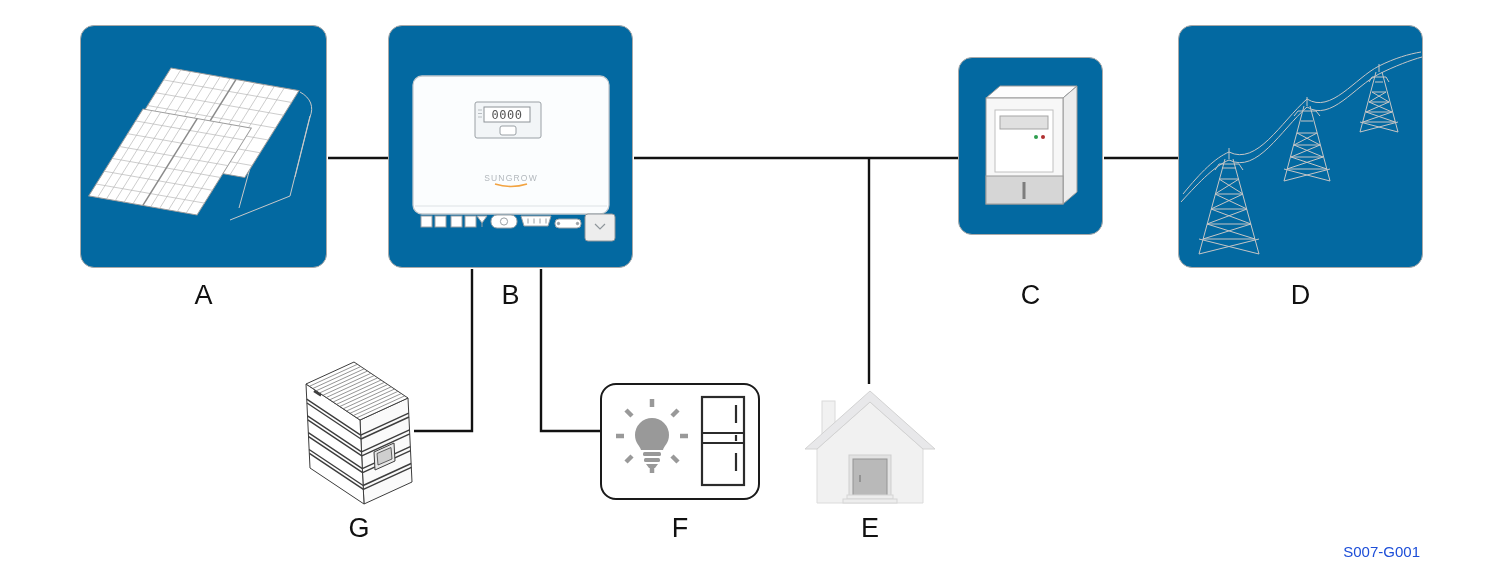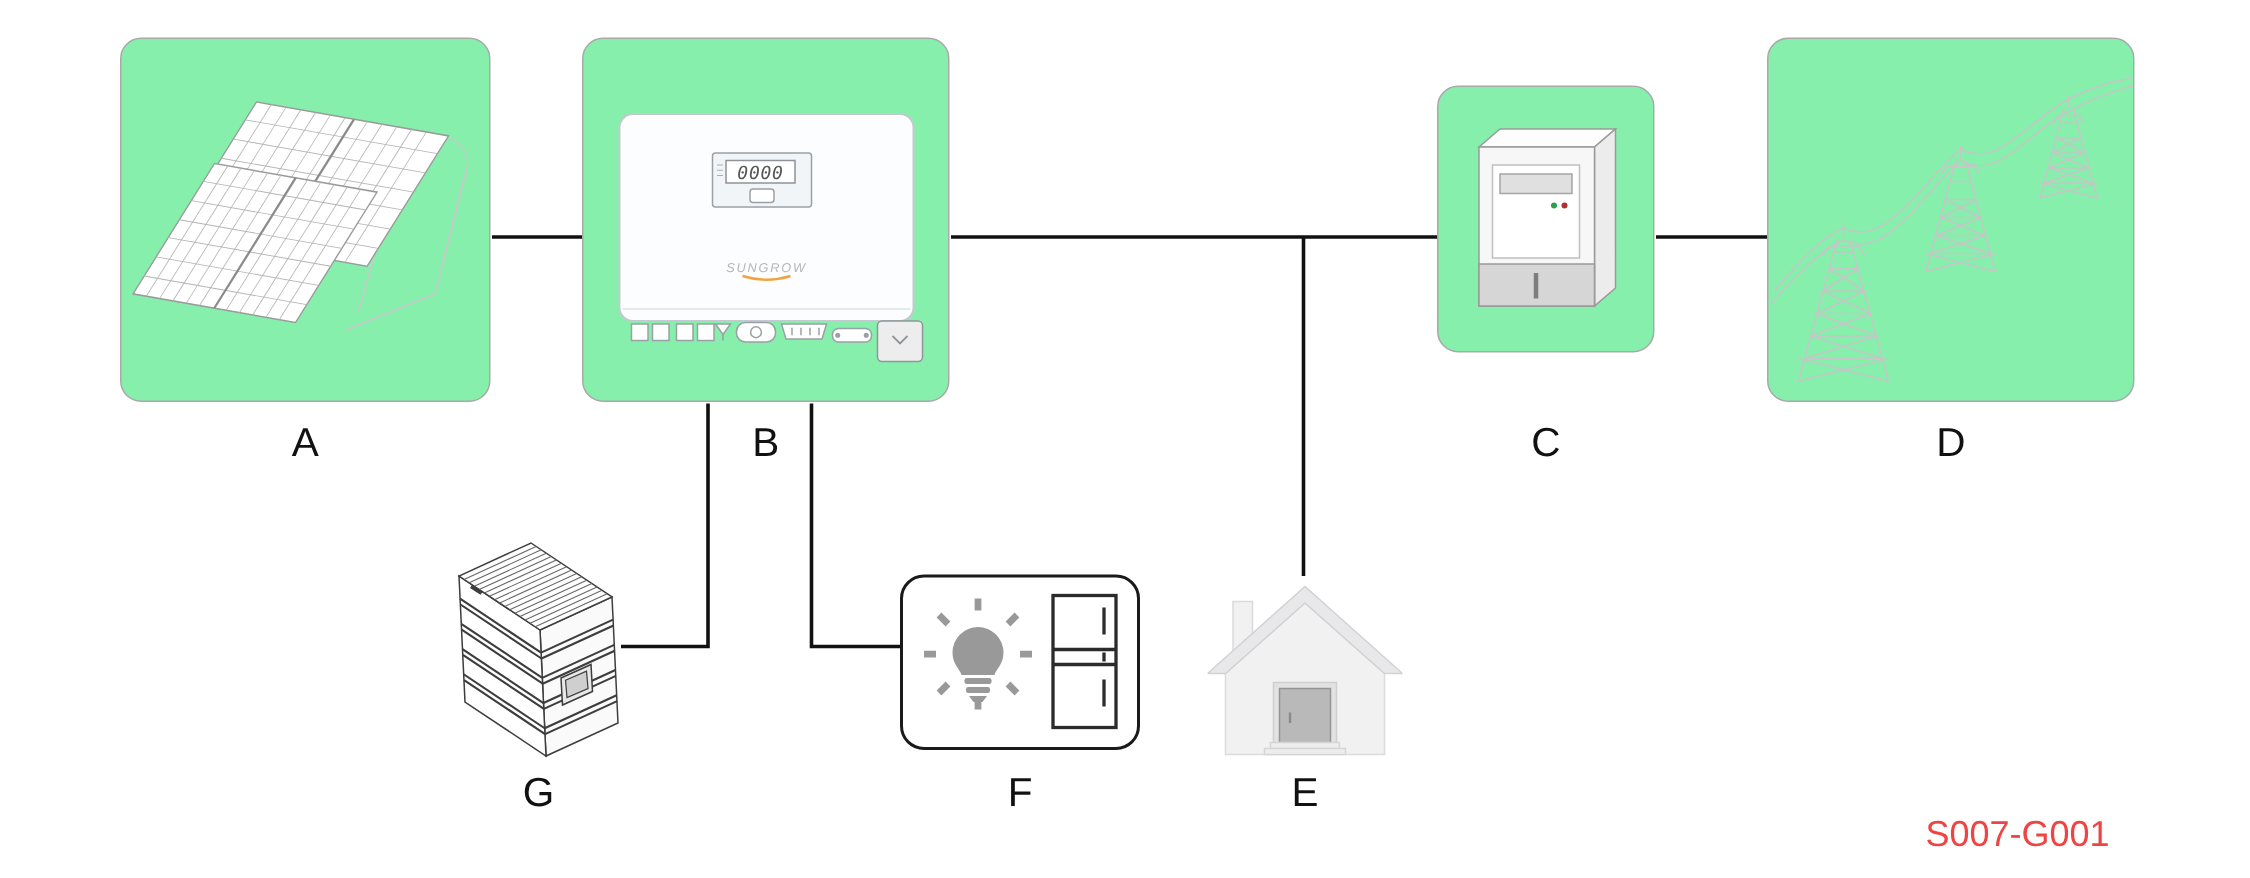--- a/index.html
+++ b/index.html
@@ -1,21 +1,21 @@
 <!DOCTYPE html>
 <html><head>
 <meta charset="utf-8">
 <style>
   html,body{margin:0;padding:0;background:#fff;}
   .canvas{position:relative;width:1500px;height:585px;background:#ffffff;overflow:hidden;
           font-family:"Liberation Sans",sans-serif;}
-  .box{position:absolute;border:1.5px solid #a9a9a9;border-radius:14px;background:#86efac;box-sizing:border-box;font-style:italic;}
+  .box{position:absolute;border:1.5px solid #a9a9a9;border-radius:14px;background:#0369a1;box-sizing:border-box;}
   .box-dark{position:absolute;border:2.5px solid #1a1a1a;border-radius:16px;background:#fff;box-sizing:border-box;}
   .lbl{position:absolute;text-align:center;font-size:27px;color:#111;line-height:1;}
-  .figcode{position:absolute;font-size:24px;color:#ef4444;text-align:center;}
+  .figcode{position:absolute;font-size:15px;color:#1d4ed8;text-align:right;}
   svg{display:block;}
   .conn{stroke:#111;stroke-width:2.4;fill:none;}
   .thin{stroke:#9a9a9a;stroke-width:1;fill:none;}
 </style>
 </head>
 <body>
 
 <div class="canvas">
 
   <svg width="1500" height="585" style="position:absolute;left:0;top:0;" viewBox="0 0 1500 585">

